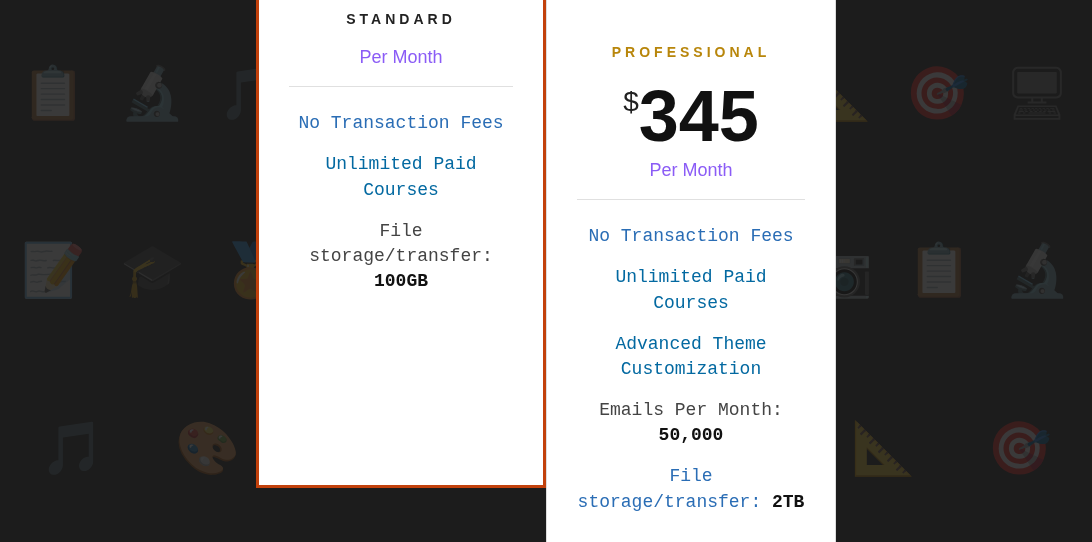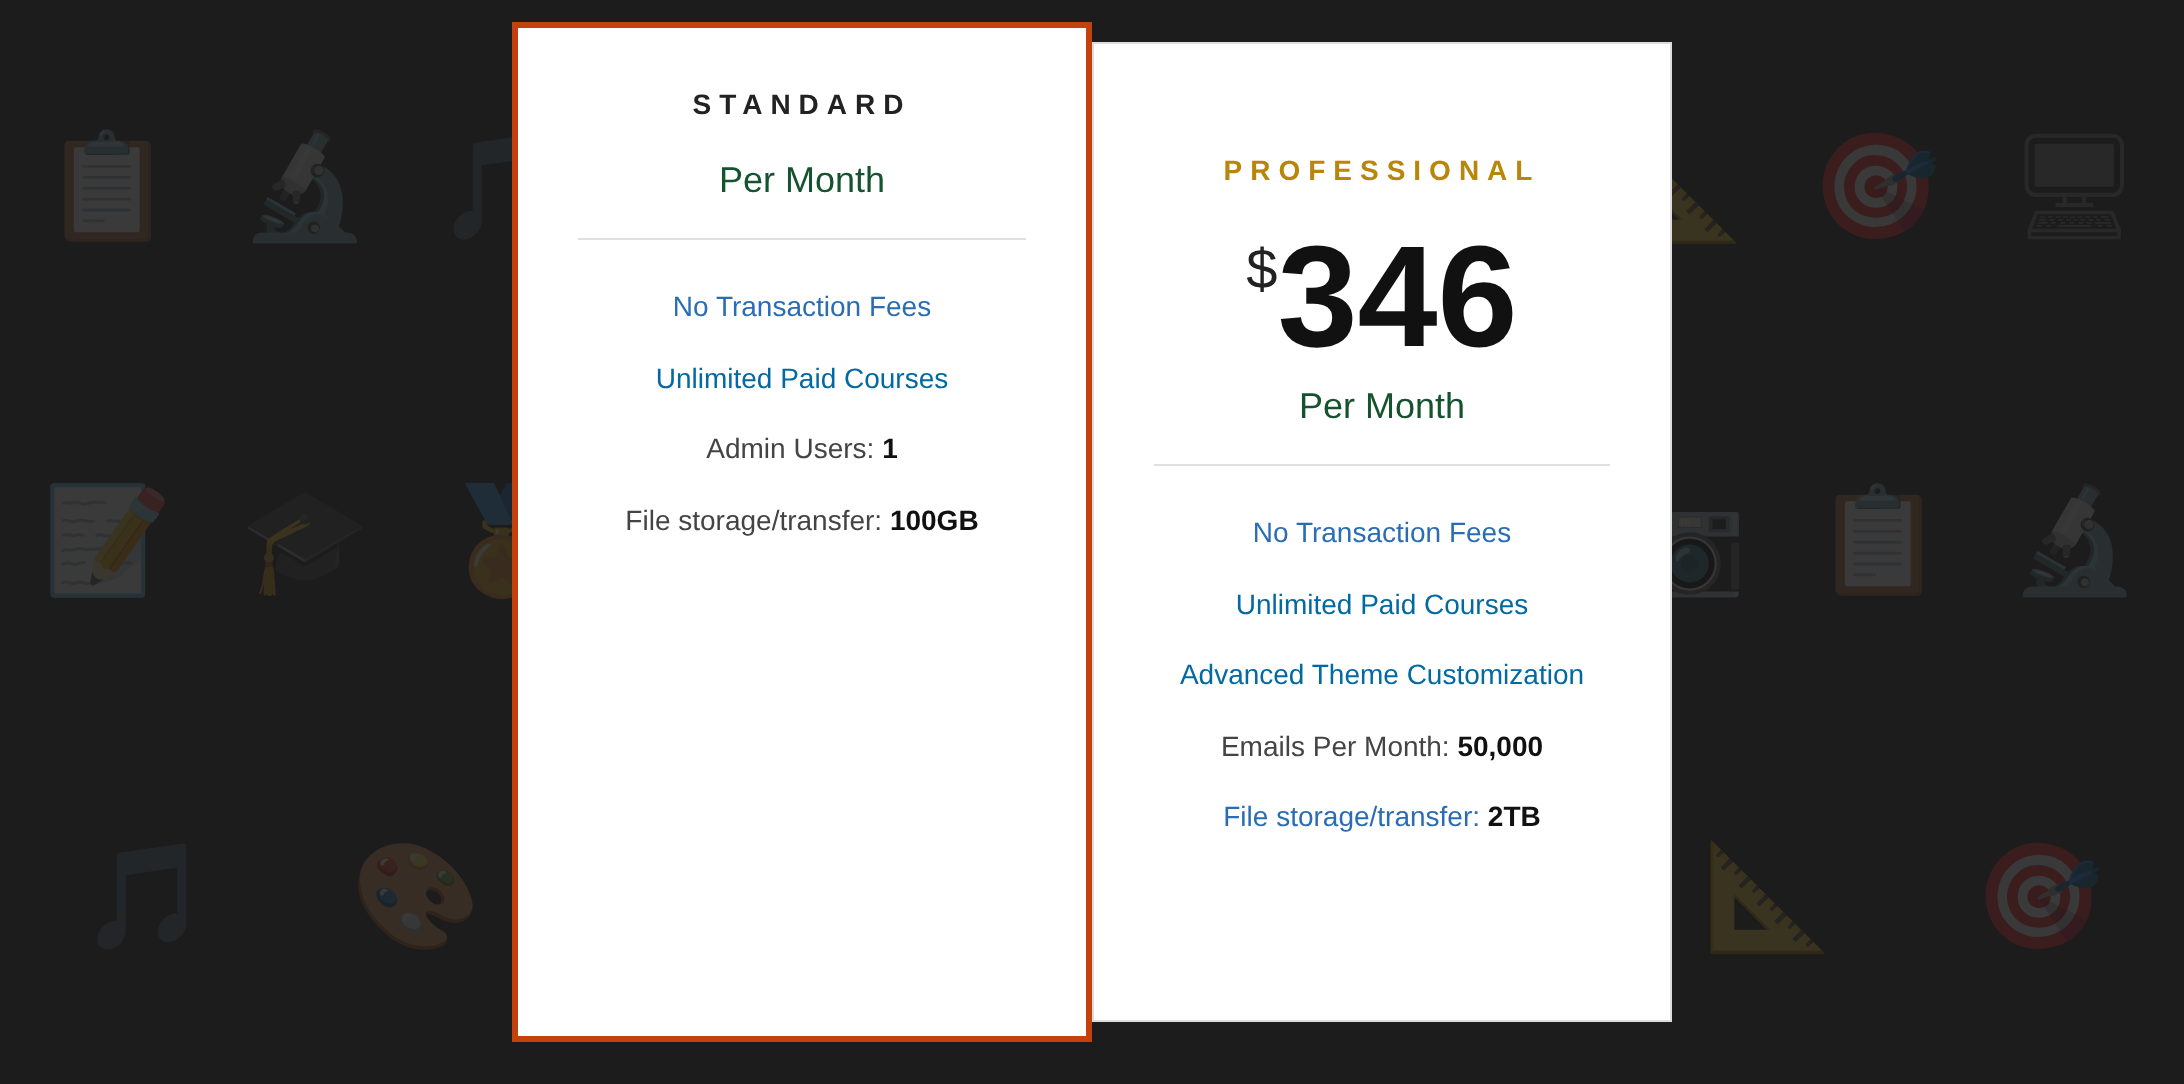--- a/index.html
+++ b/index.html
@@ -100,36 +100,37 @@
 
     .price-number {
       font-size: 72px;
       font-weight: 900;
       color: #111;
       line-height: 1;
     }
 
     .price-period {
       font-size: 18px;
-      color: #14532d;
+      color: #8b5cf6;
       margin-bottom: 18px;
       font-weight: 400;
     }
 
     .divider {
       border: none;
       border-top: 1px solid #e0e0e0;
       margin: 14px 0 16px 0;
     }
 
     .feature {
-      font-size: 14px;
+      font-size: 18px;
       color: #444;
       padding: 8px 0;
       line-height: 1.4;
+      font-family: Liberation Mono, monospace;
     }
 
     .feature-blue {
       color: #2a6db5;
     }
 
     .feature-orange {
       color: #0369a1;
     }
 
@@ -177,28 +178,27 @@
 </div>
 
 <div class="cards-container">
 
   <div class="card card-standard">
     <div class="card-title">STANDARD</div>
     <div class="price-period">Per Month</div>
     <hr class="divider">
     <div class="feature feature-blue">No Transaction Fees</div>
     <div class="feature feature-orange">Unlimited Paid Courses</div>
-    <div class="feature">Admin Users: <strong>1</strong></div>
     <div class="feature">File storage/transfer: <strong>100GB</strong></div>
   </div>
 
   <div class="card card-professional">
     <div class="card-title card-title-pro">PROFESSIONAL</div>
     <div class="price-block">
-      <span class="price-symbol">$</span><span class="price-number">346</span>
+      <span class="price-symbol">$</span><span class="price-number">345</span>
     </div>
     <div class="price-period">Per Month</div>
     <hr class="divider">
     <div class="feature feature-blue">No Transaction Fees</div>
     <div class="feature feature-orange">Unlimited Paid Courses</div>
     <div class="feature feature-orange">Advanced Theme Customization</div>
     <div class="feature">Emails Per Month: <strong>50,000</strong></div>
     <div class="feature feature-blue">File storage/transfer: <strong>2TB</strong></div>
   </div>
 

